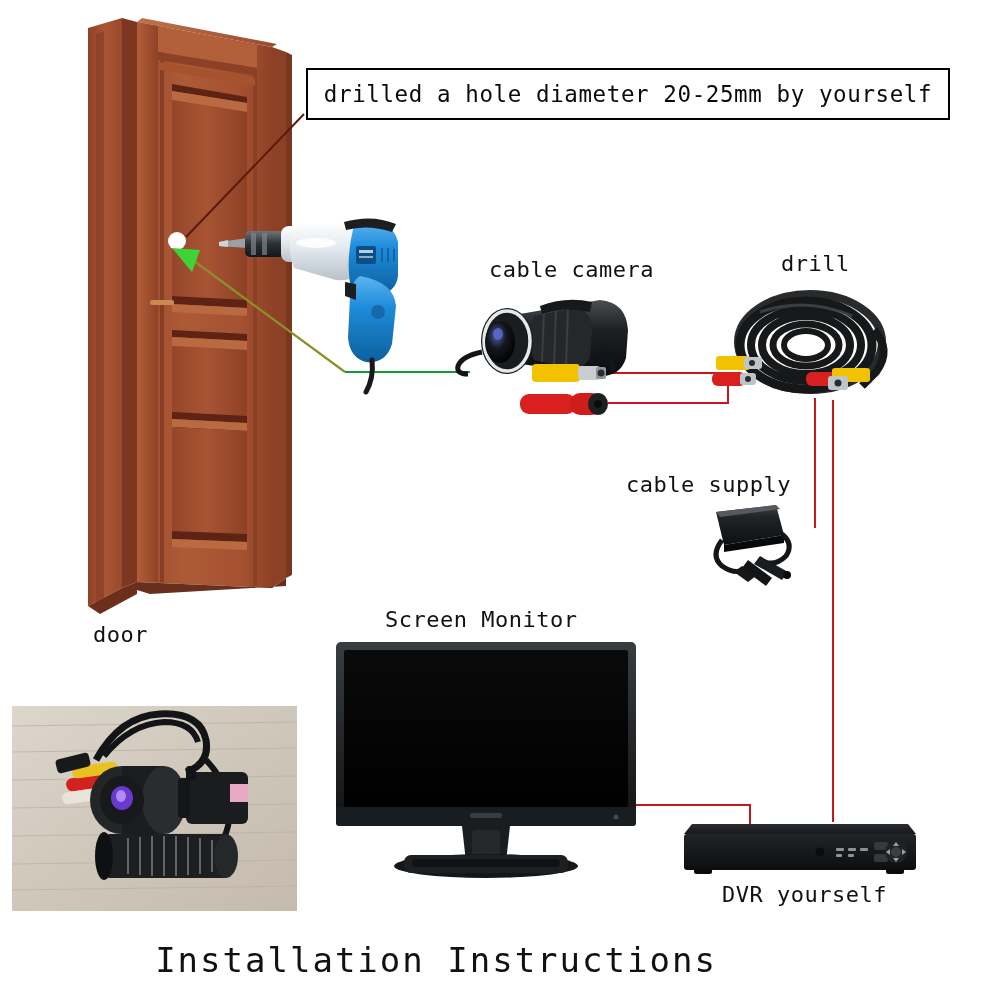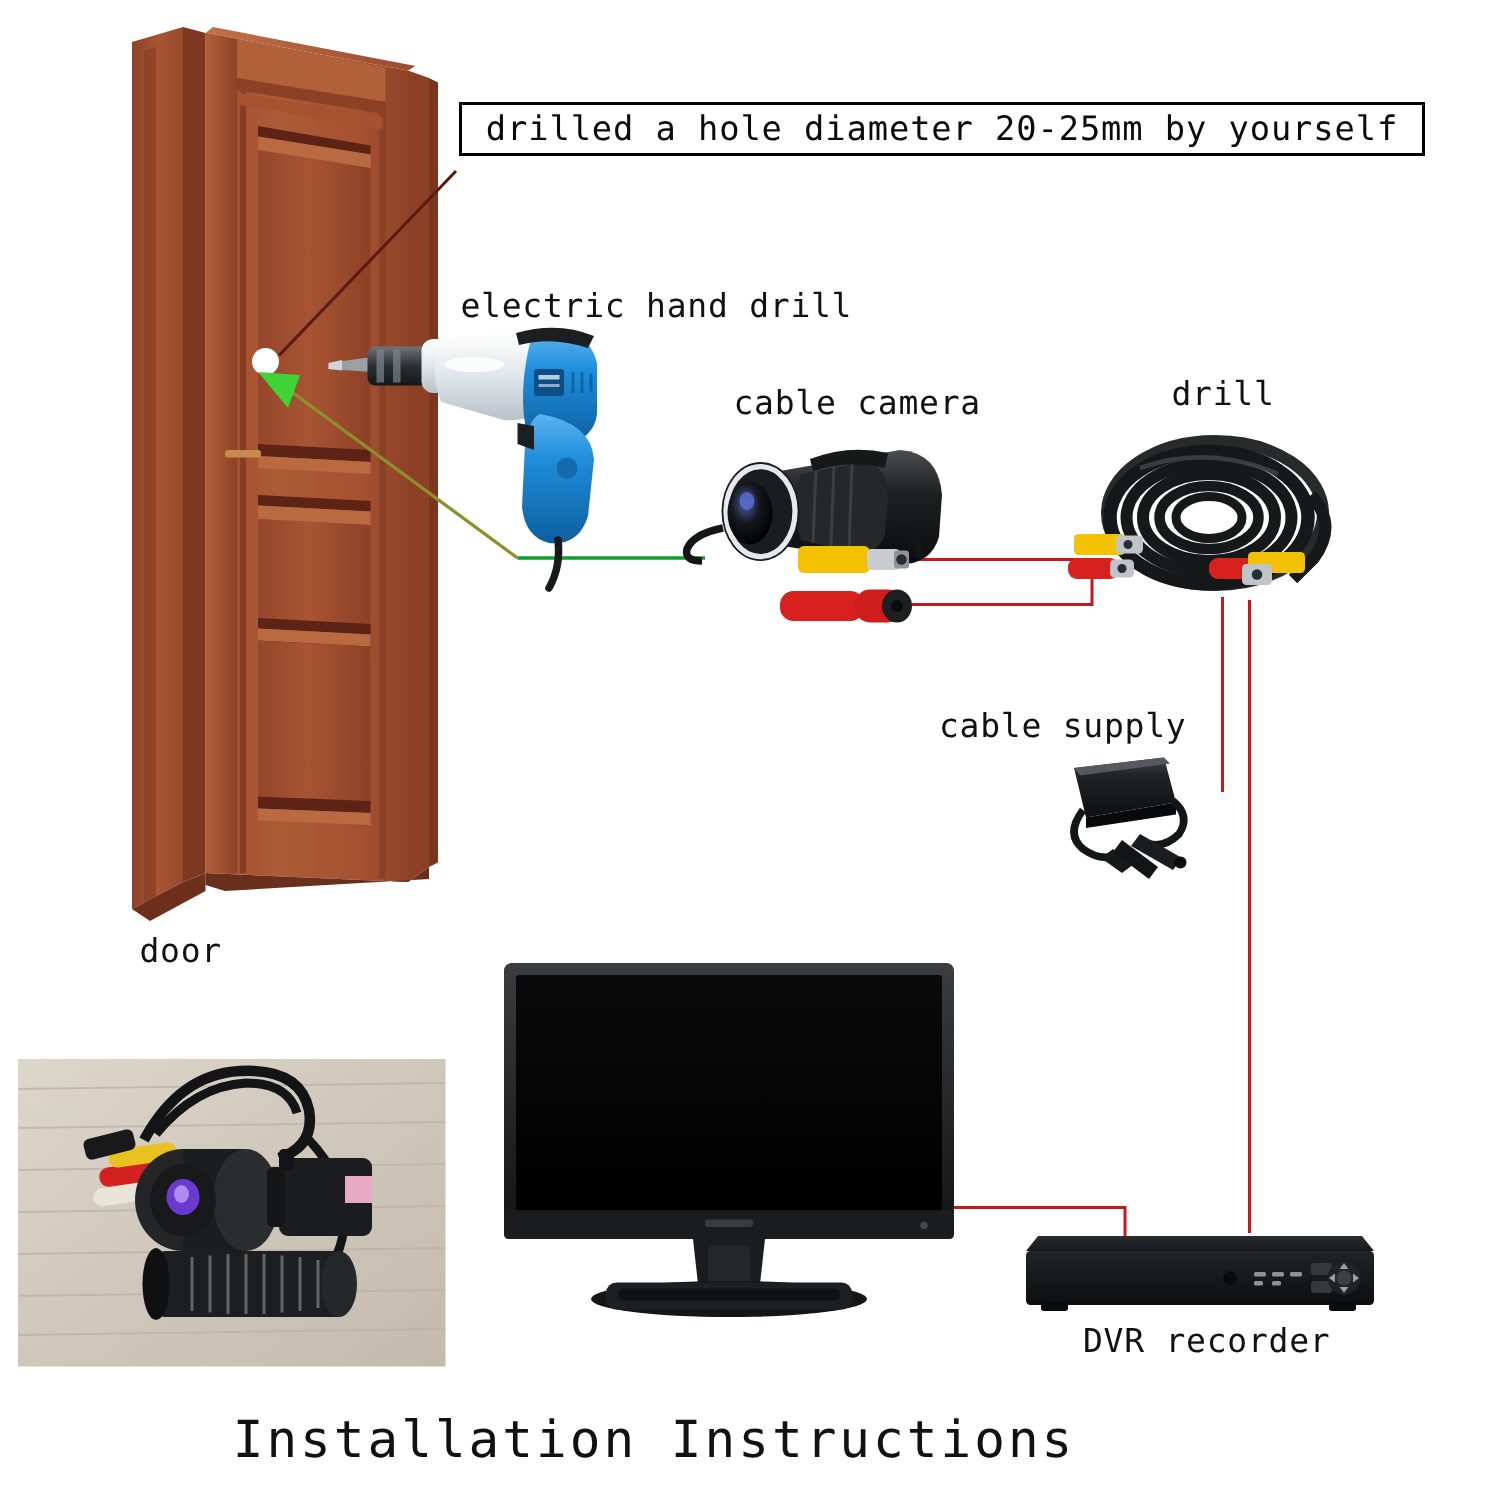--- a/index.html
+++ b/index.html
@@ -24,21 +24,21 @@
     color: #111111;
     white-space: nowrap;
     letter-spacing: 0.5px;
   }
   
   #callout-box {
     position: absolute;
     left: 306px;
     top: 68px;
     width: 644px;
-    height: 36px;
+    height: 52px;
     border: 2px solid #000000;
     background: #ffffff;
     box-sizing: border-box;
   }
   #callout-text {
     position: absolute;
     left: 0; right: 0; top: 0; bottom: 0;
     display: flex;
     align-items: center;
     justify-content: center;
@@ -494,21 +494,21 @@
         </g>
         <ellipse cx="104" cy="856" rx="9" ry="24" fill="#0f1011"></ellipse>
       </g>
     </g>
   </svg>
 
   <div id="callout-box">
     <div id="callout-text">drilled a hole diameter 20-25mm by yourself</div>
   </div>
 
-  <div class="lbl" id="label-drill">electric hand drill</div>
   <div class="lbl" id="label-camera">cable camera</div>
   <div class="lbl" id="label-cable">drill</div>
   <div class="lbl" id="label-power">cable supply</div>
-  <div class="lbl" id="label-dvr">DVR recorder</div>
+  <div class="lbl" id="label-monitor">Screen Monitor</div>
+  <div class="lbl" id="label-dvr">DVR yourself</div>
   <div class="lbl" id="label-door">door</div>
   <div class="lbl" id="title-text">Installation Instructions</div>
 
 </div>
 
 </body></html>

